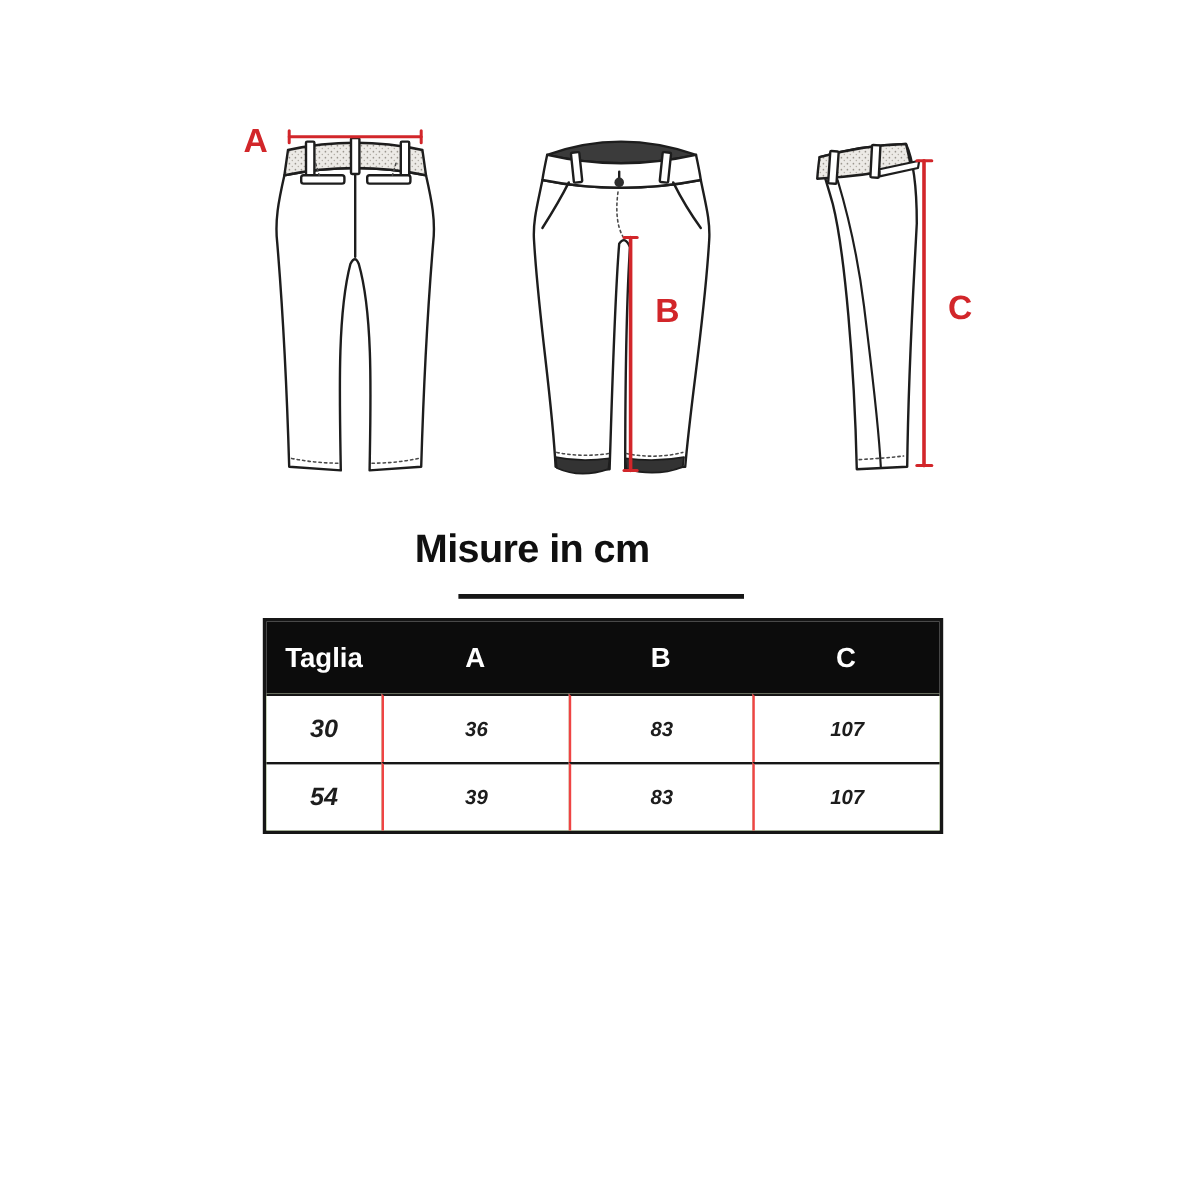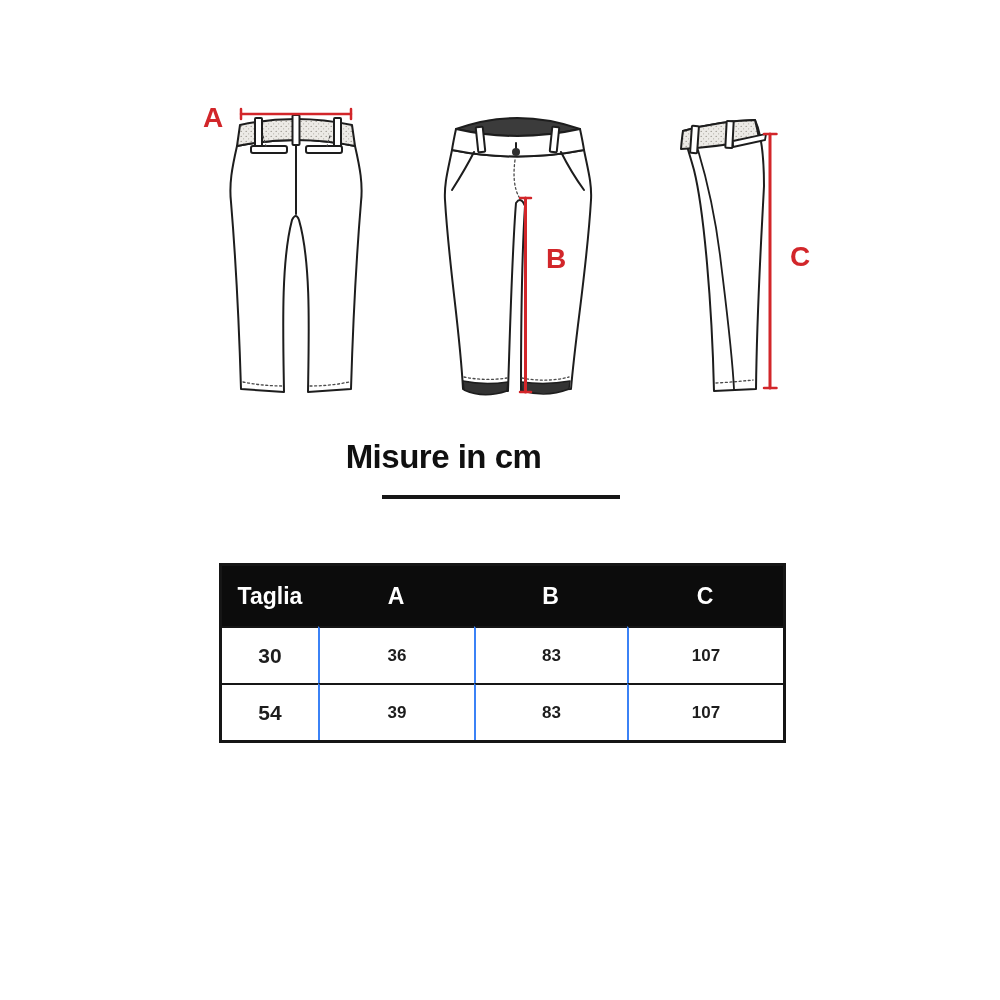--- a/index.html
+++ b/index.html
@@ -33,46 +33,46 @@
     left:382px;top:495px;
     width:238px;height:4px;
     background:#161616;
   }
   .size-table{
     position:absolute;
     left:219px;top:515px;
     width:561px;
     border:3px solid #161616;
     box-sizing:content-box;
-    margin-top:48px;
   }
   .table-header{
     display:grid;
     grid-template-columns:96px 156px 153px 156px;
     background:#0c0c0c;
     height:60px;
   }
   .table-header .cell{
     color:#ffffff;
     font-weight:800;
     font-size:23px;
     display:flex;align-items:center;justify-content:center;
   }
   .table-body{
     display:grid;
     grid-template-columns:96px 156px 153px 156px;
     grid-auto-rows:57px;
     background:#4d7c0f;
+    font-style:italic;
   }
   .table-body .cell{
     display:flex;align-items:center;justify-content:center;
     font-weight:800;
     color:#1d1d1d;
     border-top:2px solid #161616;
-    border-left:2px solid #3b82f6;
+    border-left:2px solid #ef4444;
     background:#ffffff;
   }
   .table-body .cell:nth-child(4n+1){border-left:none;}
   .table-body .cell.size-col{font-size:21px;}
   .table-body .cell.val{font-size:17px;}
 </style>
 </head>
 <body>
 
 <div class="canvas">

